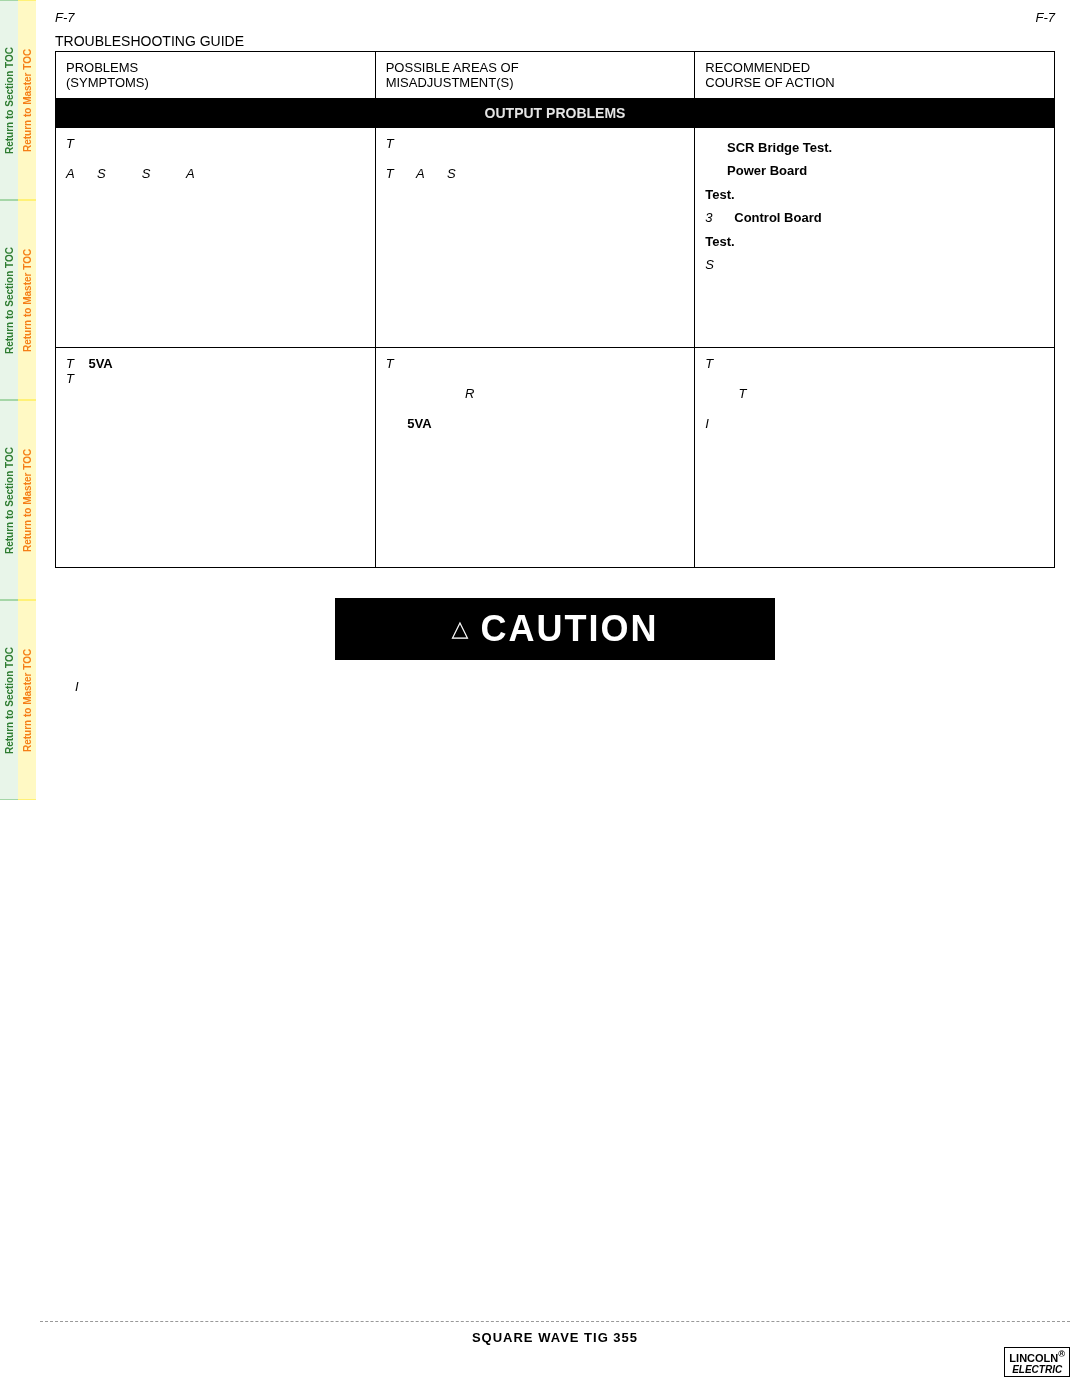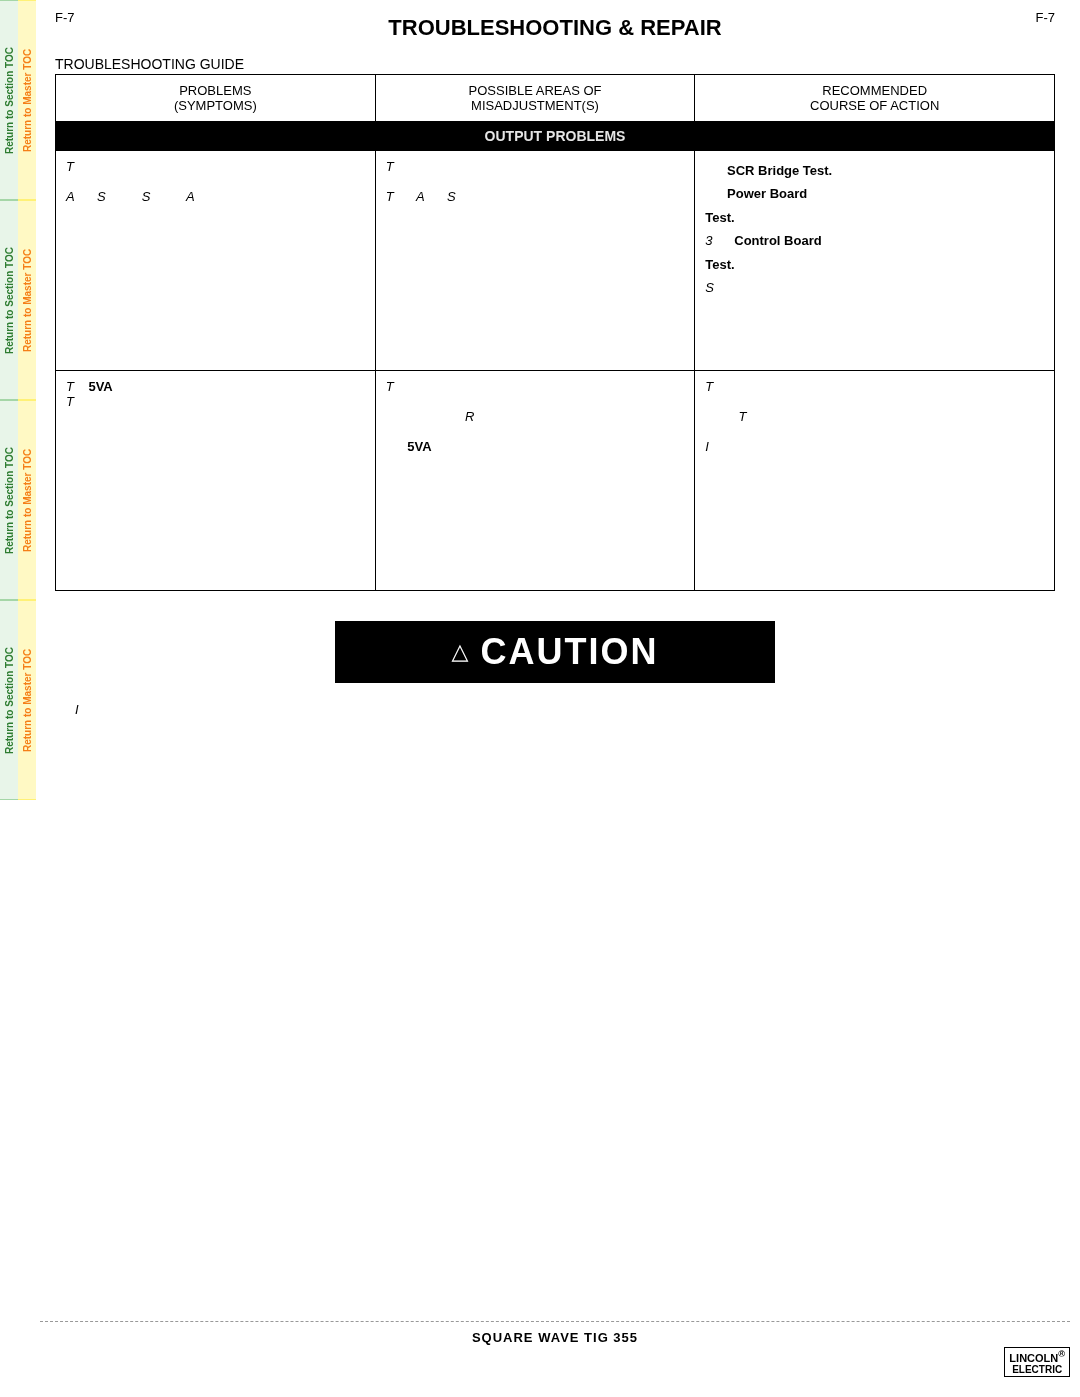--- a/index.html
+++ b/index.html
@@ -68,20 +68,21 @@
       margin-left: 40px;
       margin-right: 10px;
       padding: 10px 15px;
     }
 
     .page-header {
       display: flex;
       justify-content: space-between;
       align-items: center;
       margin-bottom: 8px;
+      font-style: italic;
     }
 
     .page-number-left {
       font-size: 13px;
       font-weight: normal;
     }
 
     .page-number-right {
       font-size: 13px;
       font-weight: normal;
@@ -117,21 +118,21 @@
     
     .trouble-table {
       width: 100%;
       border-collapse: collapse;
       margin-bottom: 20px;
     }
 
     .trouble-table th {
       border: 1.5px solid #000;
       padding: 8px 10px;
-      text-align: center;
+      text-align: left;
       font-weight: normal;
       font-size: 13px;
       vertical-align: top;
       background: #fff;
     }
 
     .trouble-table td {
       border: 1.5px solid #000;
       padding: 8px 10px;
       vertical-align: top;
@@ -236,20 +237,21 @@
       border: 1.5px solid #000;
       padding: 1px 4px;
       font-size: 11px;
       font-weight: bold;
     }
 
     .brand-sub {
       font-size: 10px;
       display: block;
       text-align: center;
+      font-style: italic;
     }
 
     
     .spaced-italic {
       font-style: italic;
       letter-spacing: 3px;
     }
 
     .table-cell-tall {
       height: 220px;
@@ -277,21 +279,20 @@
   </div>
 </div>
 
 <div class="main-content">
 
   <div class="page-header">
     <span class="page-number-left">F-7</span>
     <span class="page-number-right">F-7</span>
   </div>
 
-  <div class="page-title">TROUBLESHOOTING &amp; REPAIR</div>
 
   <div class="guide-header">
     <span class="guide-title">TROUBLESHOOTING GUIDE</span>
   </div>
 
   <table class="trouble-table">
     <thead>
       <tr>
         <th class="col-problems">
           <div>PROBLEMS</div>

